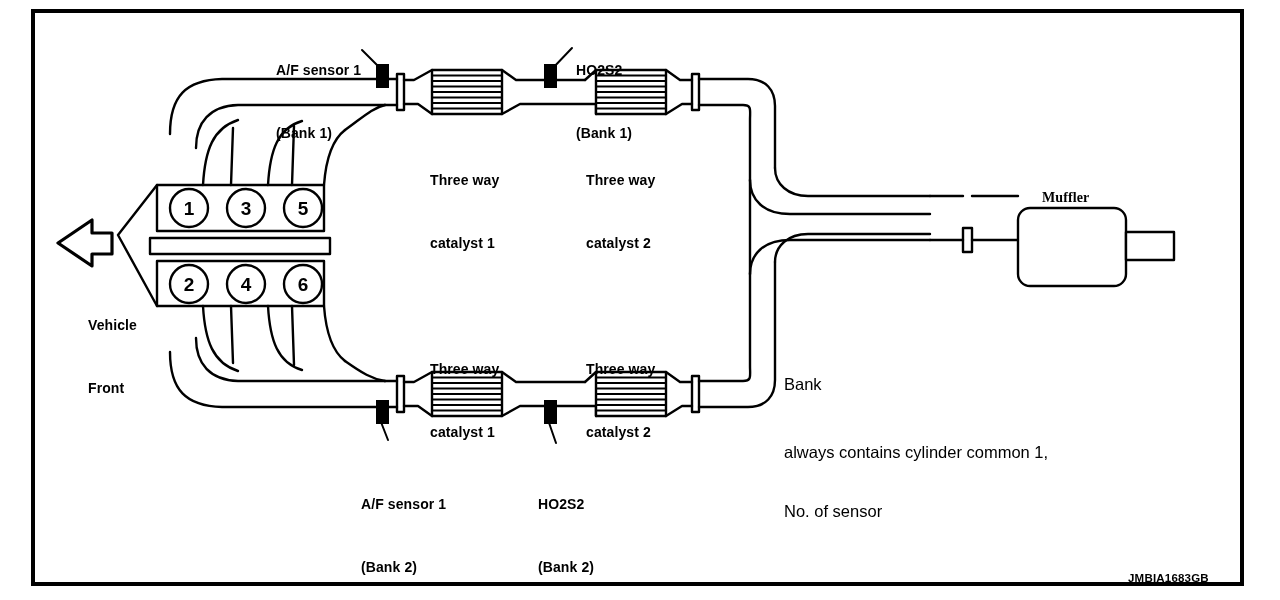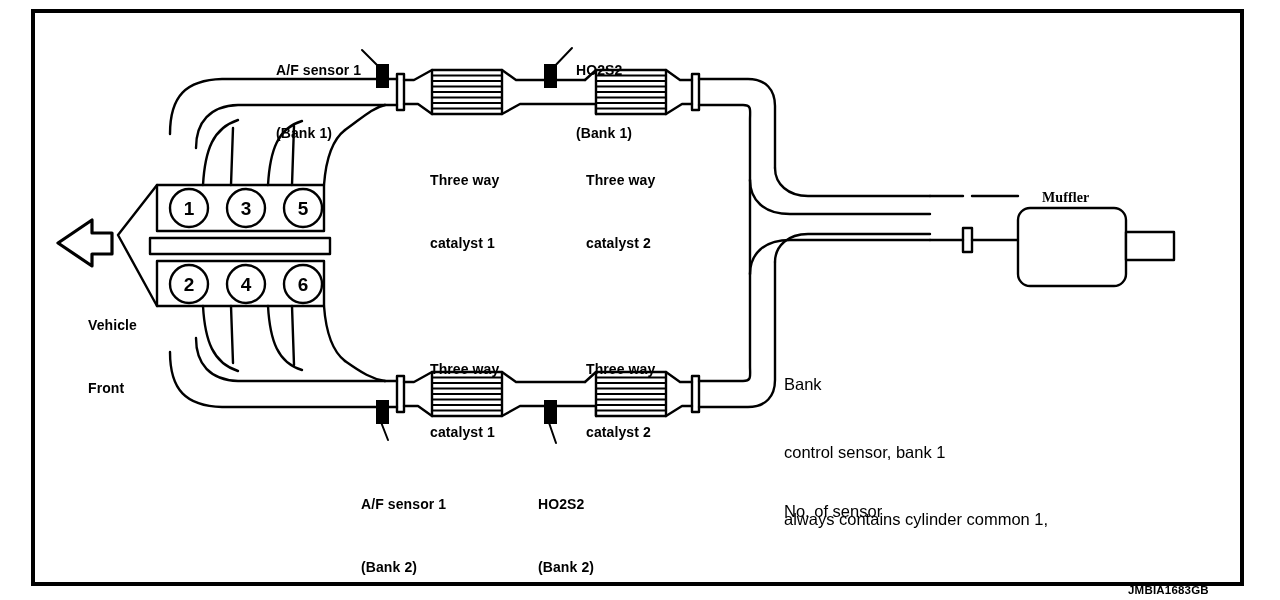--- a/index.html
+++ b/index.html
@@ -220,27 +220,26 @@
 
   <div class="lbl" style="left:538px;top:452px;">
     <div>HO2S2</div>
     <div>(Bank 2)</div>
   </div>
 
   <div class="lbl" style="left:1042px;top:187px;font-family:Liberation Serif, serif;">Muffler</div>
 
   <div class="para" style="left:784px;top:328px;">
     <div>Bank</div>
-    <div>control sensor, bank 1</div>
     <div>always contains cylinder common 1,</div>
     
   </div>
 
   <div class="para" style="left:784px;top:455px;">
     <div>No. of sensor</div>
     
     
     
   </div>
 
-  <div class="wm" style="left:1128px;top:584px;text-align:center;">JMBIA1683GB</div>
+  <div class="wm" style="left:1128px;top:572px;text-align:center;">JMBIA1683GB</div>
 
 </div>
 
 </body></html>

